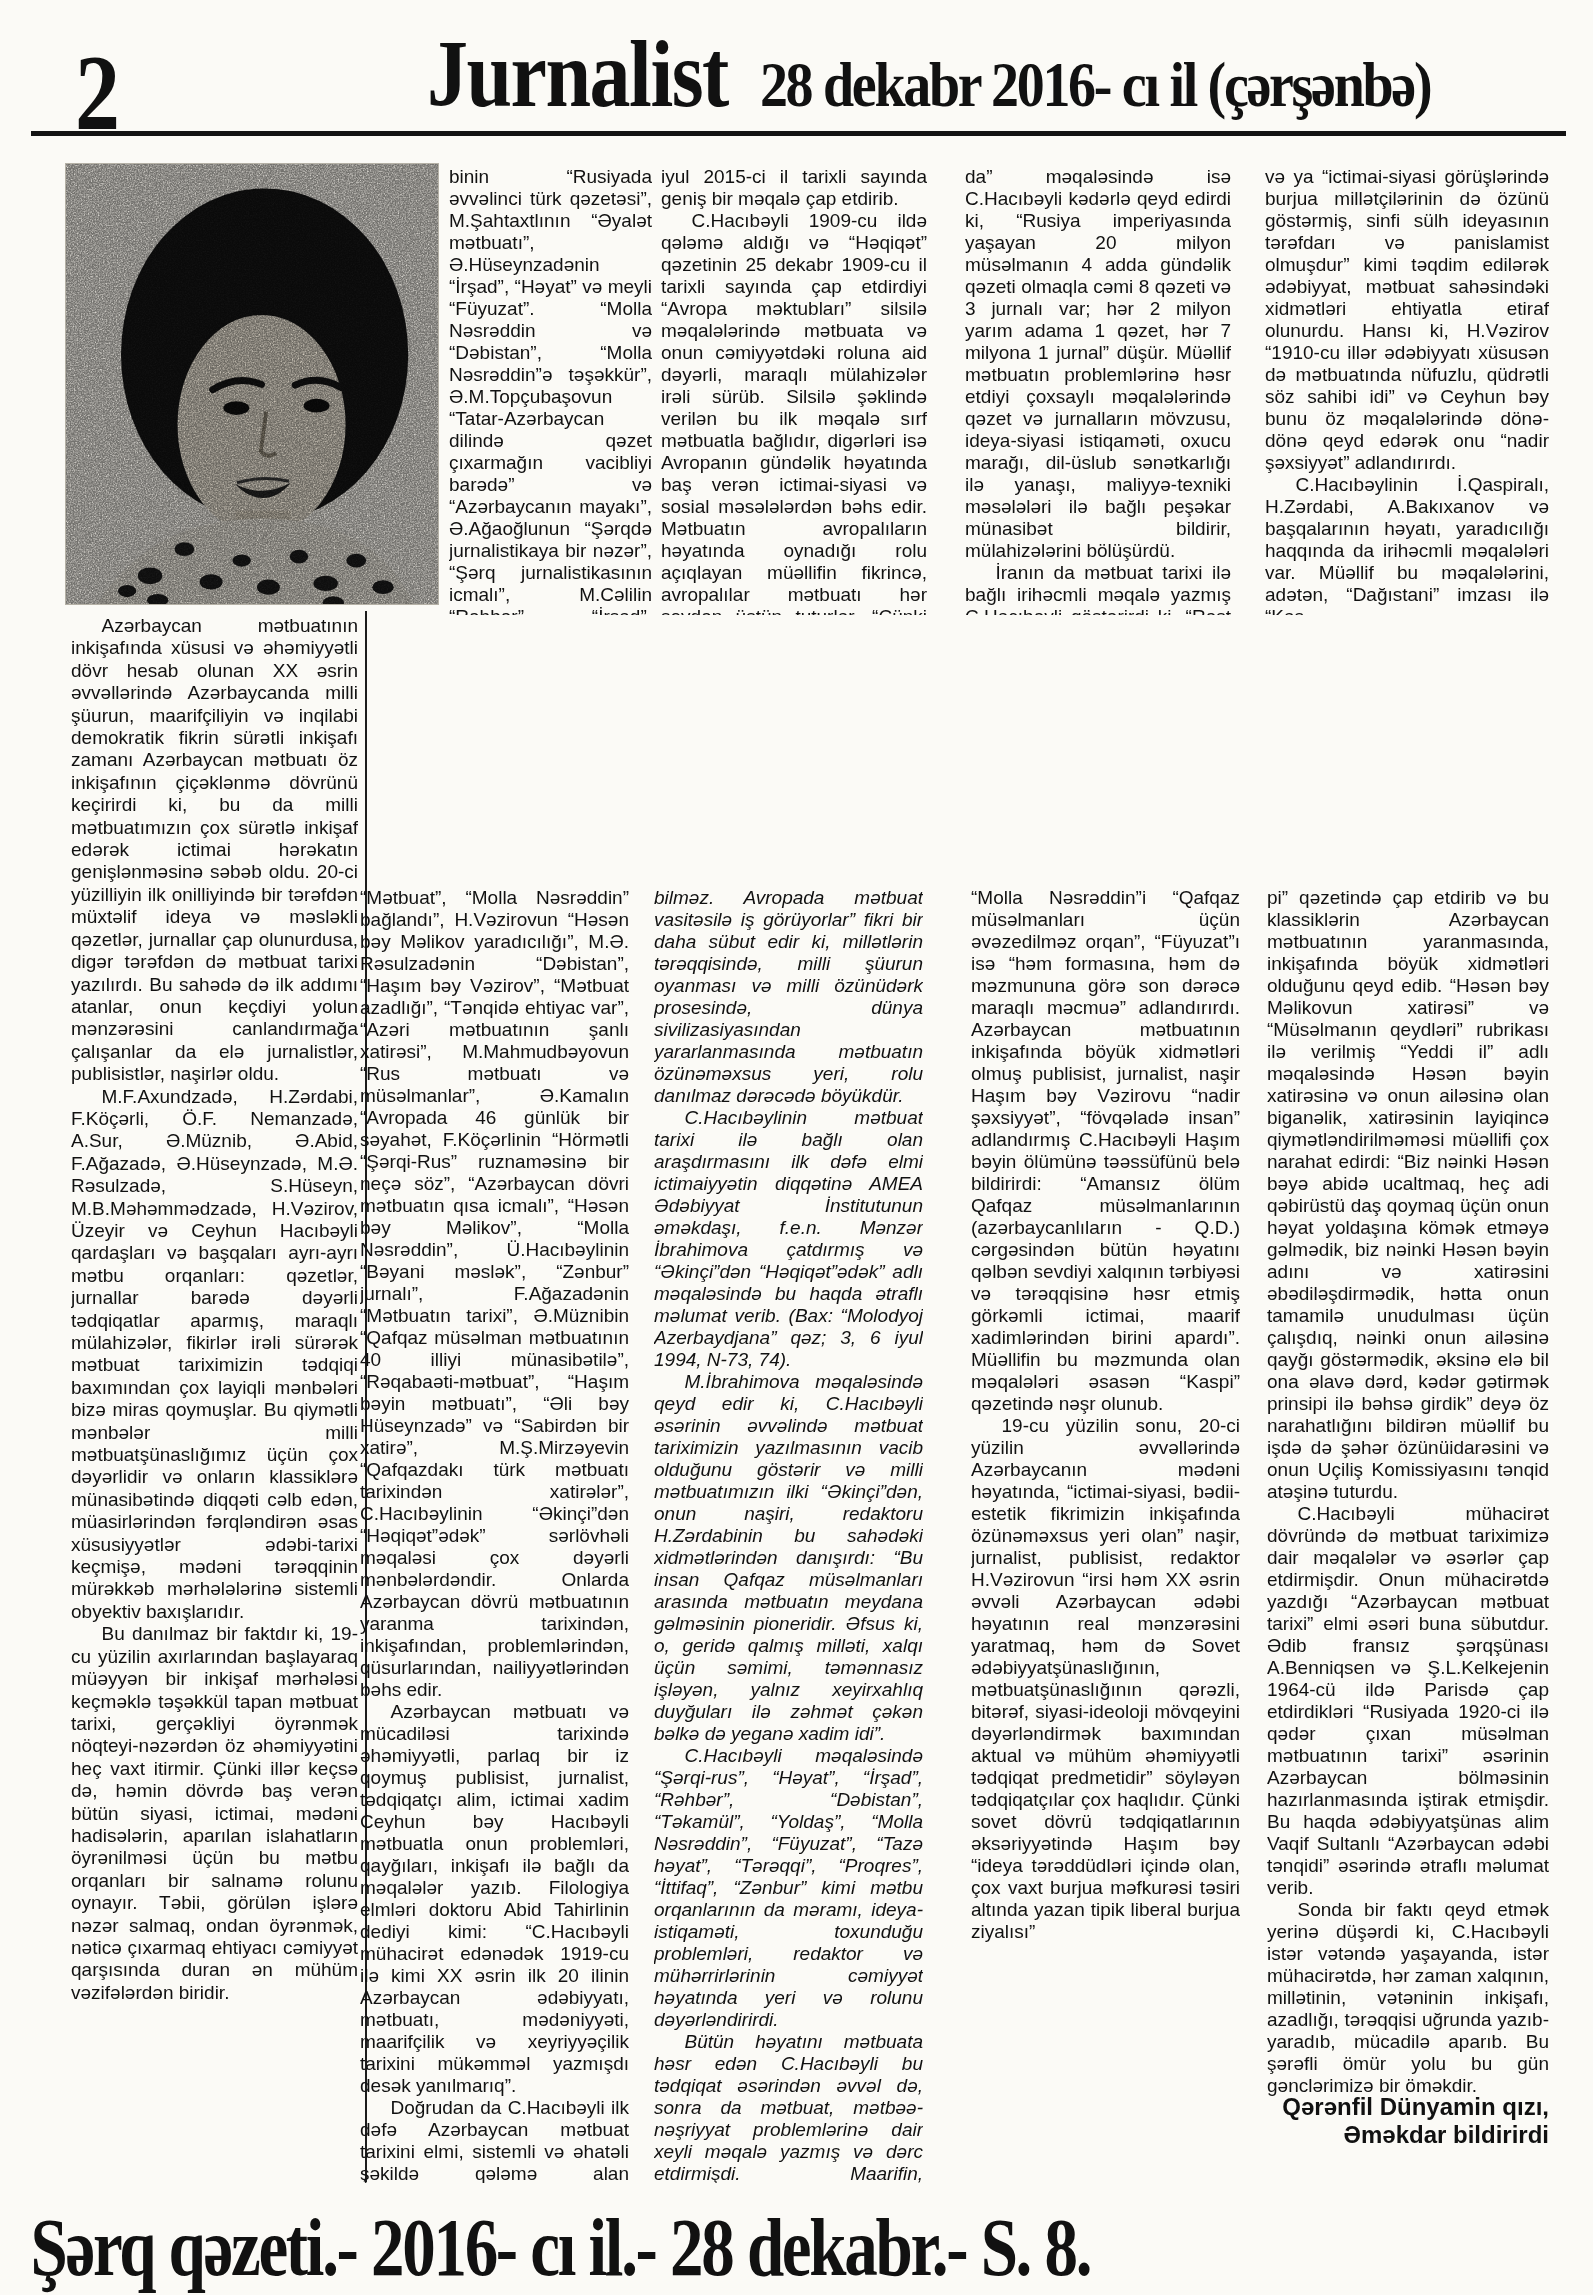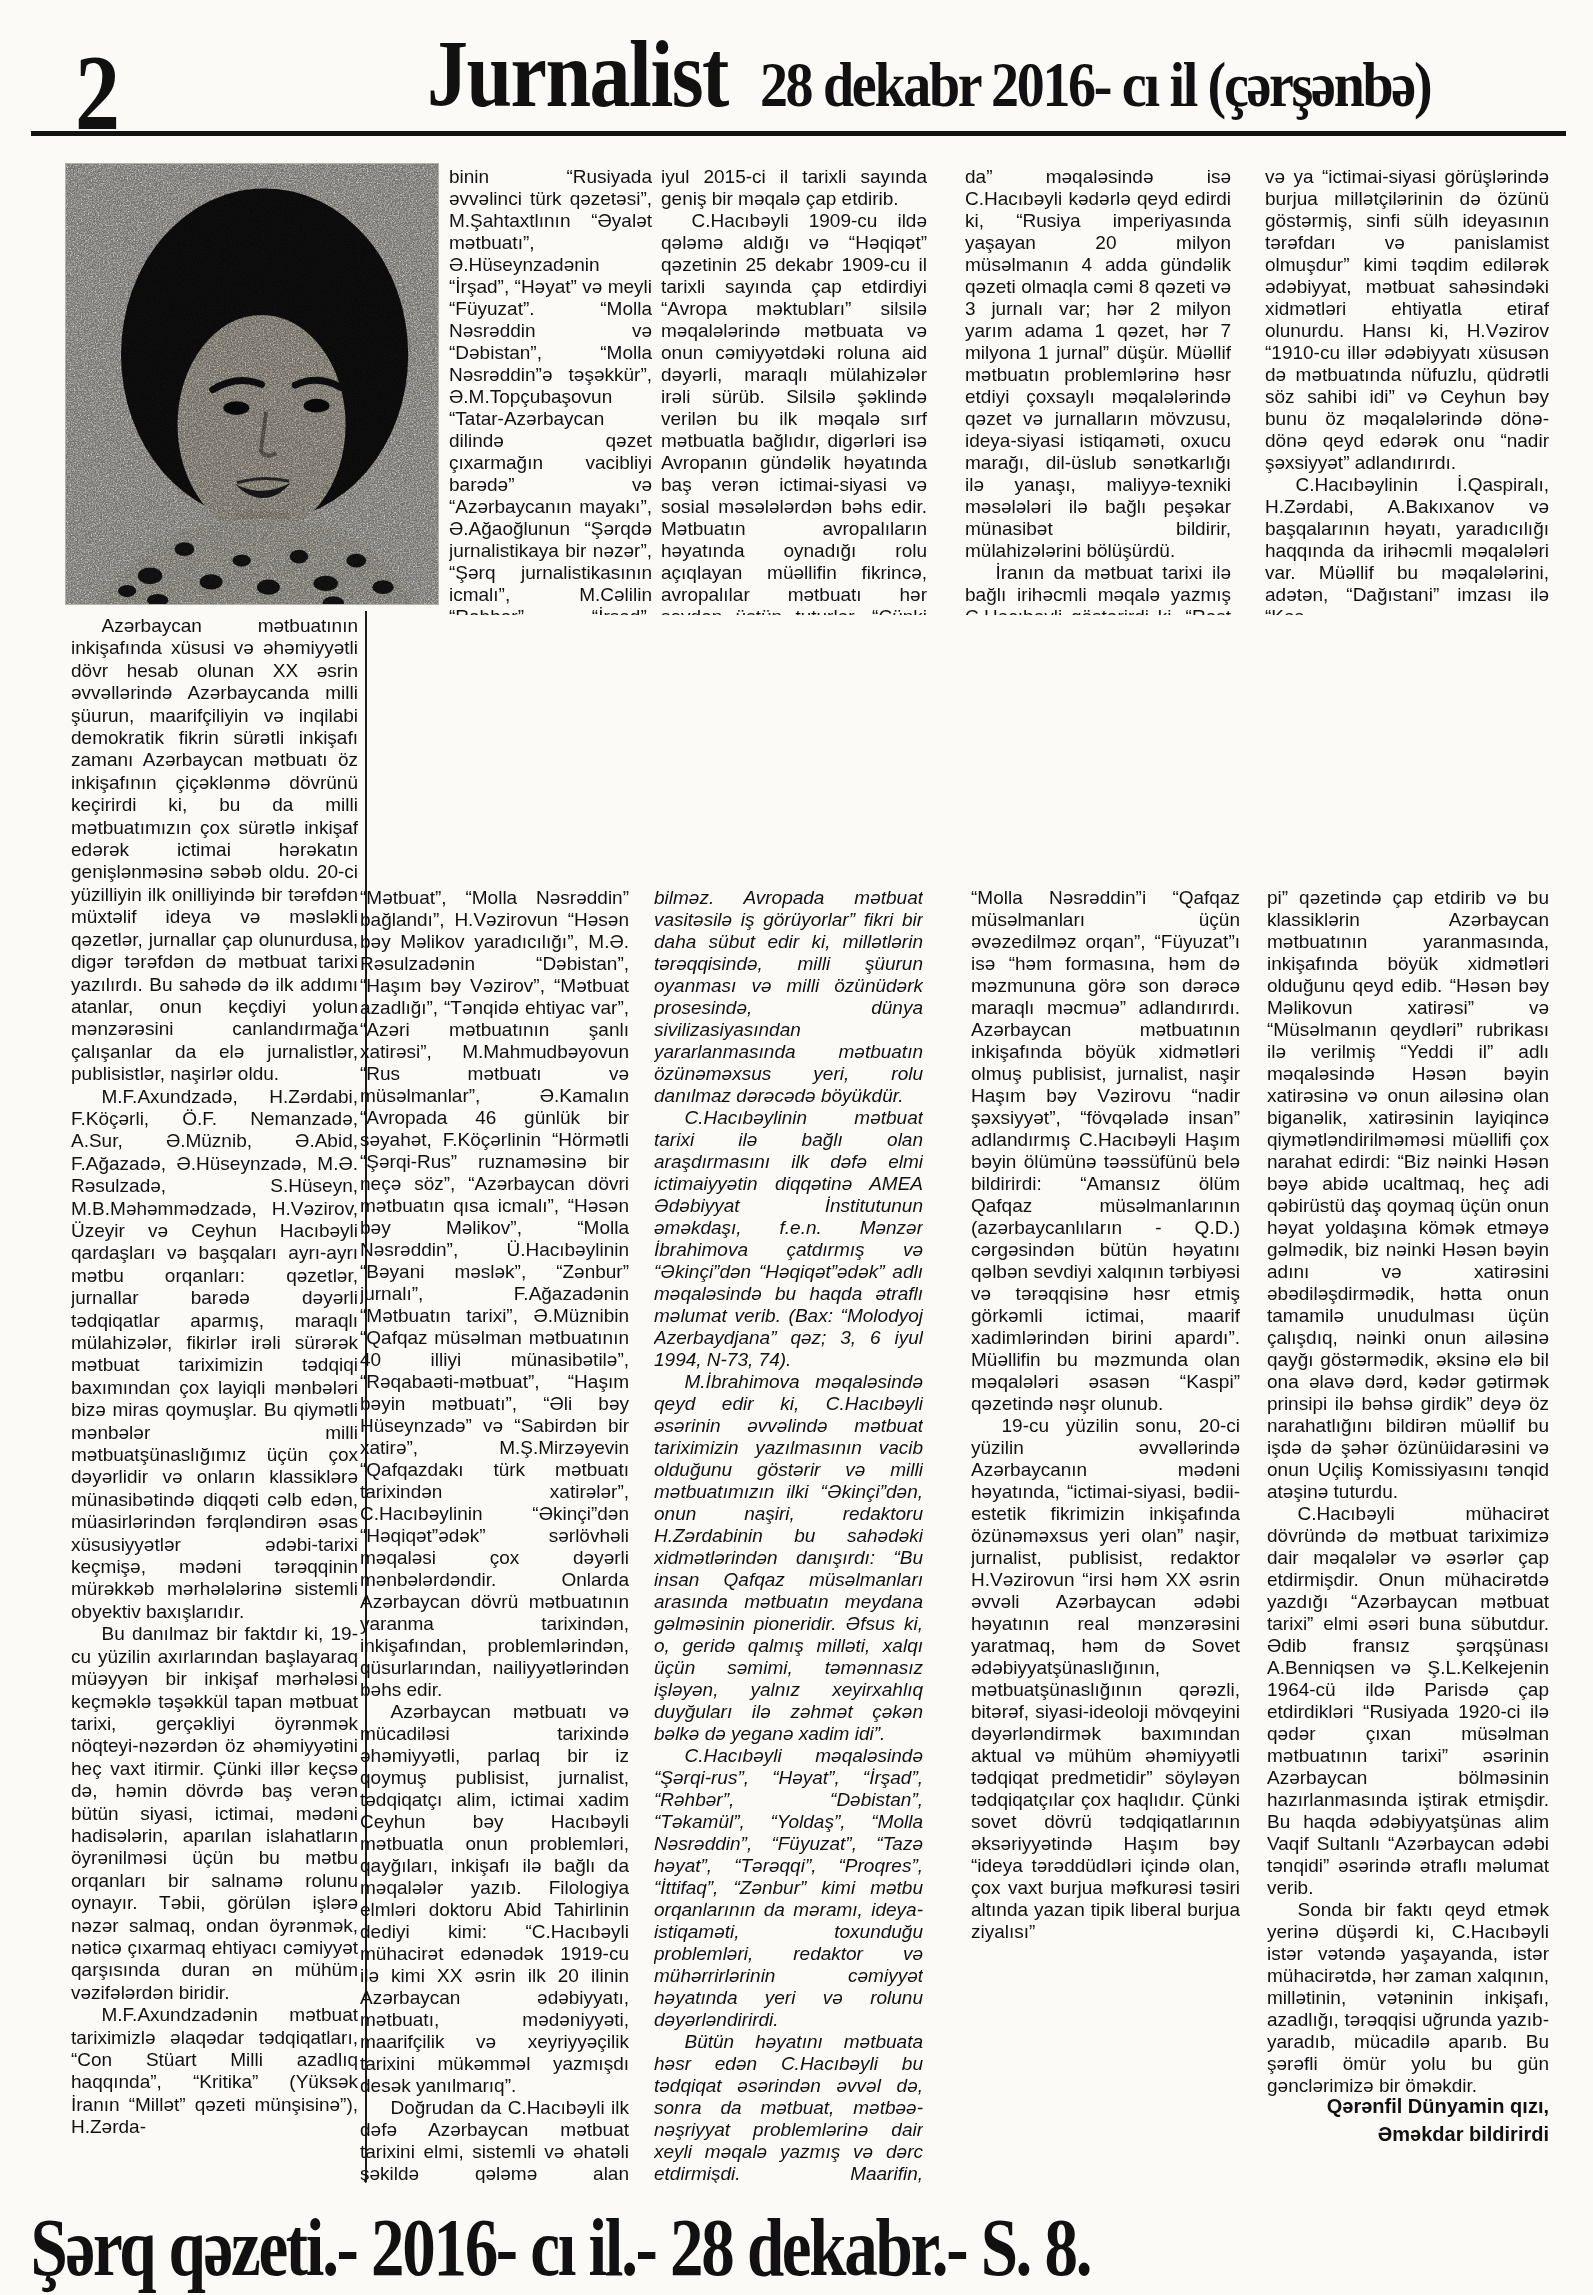--- a/index.html
+++ b/index.html
@@ -34,21 +34,21 @@
       transform:scaleY(1.3);transform-origin:center top;}
   .hl1{top:3.1px;}
   .hl2{top:165px;}
   
   .body1{left:360px;top:887px;width:269px;height:1296px;}
   .body2{left:654px;top:887px;width:269px;height:1296px;font-style:italic;}
   .body3{left:971px;top:887px;width:269px;height:1296px;}
   .body4{left:1267px;top:887px;width:282px;height:1296px;}
   
   .signature{position:absolute;left:1190px;top:2093px;width:359px;text-align:right;
-             font-weight:bold;font-size:20px;line-height:27.5px;}
+             font-weight:bold;font-size:24px;line-height:27.5px;}
   
   .footer{position:absolute;left:30.5px;top:2201px;font-family:"Liberation Serif",serif;
           font-weight:bold;font-size:67px;letter-spacing:-2.3px;transform:scaleY(1.22);
           transform-origin:left top;white-space:nowrap;}
 </style>
 </head>
 <body>
 
 <div id="page">
 
@@ -120,21 +120,20 @@
     </div>
   <div class="col top-d cont">
       <p>və ya “ictimai-siyasi görüşlərində burjua millətçilərinin də özünü göstərmiş, sinfi sülh ideyasının tərəfdarı və panislamist olmuşdur” kimi təqdim edilərək ədəbiyyat, mətbuat sahəsindəki xidmətləri ehtiyatla etiraf olunurdu. Hansı ki, H.Vəzirov “1910-cu illər ədəbiyyatı xüsusən də mətbuatında nüfuzlu, qüdrətli söz sahibi idi” və Ceyhun bəy bunu öz məqalələrində dönə-dönə qeyd edərək onu “nadir şəxsiyyət” adlandırırdı.</p>
       <p>C.Hacıbəylinin İ.Qaspiralı, H.Zərdabi, A.Bakıxanov və başqalarının həyatı, yaradıcılığı haqqında da irihəcmli məqalələri var. Müəllif bu məqalələrini, adətən, “Dağıstani” imzası ilə “Kas-</p>
     </div>
 
   <div class="col intro">
       <p>Azərbaycan mətbuatının inkişafında xüsusi və əhəmiyyətli dövr hesab olunan XX əsrin əvvəllərində Azərbaycanda milli şüurun, maarifçiliyin və inqilabi demokratik fikrin sürətli inkişafı zamanı Azərbaycan mətbuatı öz inkişafının çiçəklənmə dövrünü keçirirdi ki, bu da milli mətbuatımızın çox sürətlə inkişaf edərək ictimai hərəkatın genişlənməsinə səbəb oldu. 20-ci yüzilliyin ilk onilliyində bir tərəfdən müxtəlif ideya və məsləkli qəzetlər, jurnallar çap olunurdusa, digər tərəfdən də mətbuat tarixi yazılırdı. Bu sahədə də ilk addımı atanlar, onun keçdiyi yolun mənzərəsini canlandırmağa çalışanlar da elə jurnalistlər, publisistlər, naşirlər oldu.</p>
       <p>M.F.Axundzadə, H.Zərdabi, F.Köçərli, Ö.F. Nemanzadə, A.Sur, Ə.Müznib, Ə.Abid, F.Ağazadə, Ə.Hüseynzadə, M.Ə. Rəsulzadə, S.Hüseyn, M.B.Məhəmmədzadə, H.Vəzirov, Üzeyir və Ceyhun Hacıbəyli qardaşları və başqaları ayrı-ayrı mətbu orqanları: qəzetlər, jurnallar barədə dəyərli tədqiqatlar aparmış, maraqlı mülahizələr, fikirlər irəli sürərək mətbuat tariximizin tədqiqi baxımından çox layiqli mənbələri bizə miras qoymuşlar. Bu qiymətli mənbələr milli mətbuatşünaslığımız üçün çox dəyərlidir və onların klassiklərə münasibətində diqqəti cəlb edən, müasirlərindən fərqləndirən əsas xüsusiyyətlər ədəbi-tarixi keçmişə, mədəni tərəqqinin mürəkkəb mərhələlərinə sistemli obyektiv baxışlarıdır.</p>
       <p>Bu danılmaz bir faktdır ki, 19-cu yüzilin axırlarından başlayaraq müəyyən bir inkişaf mərhələsi keçməklə təşəkkül tapan mətbuat tarixi, gerçəkliyi öyrənmək nöqteyi-nəzərdən öz əhəmiyyətini heç vaxt itirmir. Çünki illər keçsə də, həmin dövrdə baş verən bütün siyasi, ictimai, mədəni hadisələrin, aparılan islahatların öyrənilməsi üçün bu mətbu orqanları bir salnamə rolunu oynayır. Təbii, görülən işlərə nəzər salmaq, ondan öyrənmək, nəticə çıxarmaq ehtiyacı cəmiyyət qarşısında duran ən mühüm vəzifələrdən biridir.</p>
-      <p>M.F.Axundzadənin mətbuat tariximizlə əlaqədar tədqiqatları, “Con Stüart Milli azadlıq haqqında”, “Kritika” (Yüksək İranın “Millət” qəzeti münşisinə”), H.Zərda-</p>
     </div>
   <div class="v-rule"></div>
 
 
   <div class="col body1 cont">
       <p>“Mətbuat”, “Molla Nəsrəddin” bağlandı”, H.Vəzirovun “Həsən bəy Məlikov yaradıcılığı”, M.Ə. Rəsulzadənin “Dəbistan”, “Haşım bəy Vəzirov”, “Mətbuat azadlığı”, “Tənqidə ehtiyac var”, “Azəri mətbuatının şanlı xatirəsi”, M.Mahmudbəyovun “Rus mətbuatı və müsəlmanlar”, Ə.Kamalın “Avropada 46 günlük bir səyahət, F.Köçərlinin “Hörmətli “Şərqi-Rus” ruznaməsinə bir neçə söz”, “Azərbaycan dövri mətbuatın qısa icmalı”, “Həsən bəy Məlikov”, “Molla Nəsrəddin”, Ü.Hacıbəylinin “Bəyani məslək”, “Zənbur” jurnalı”, F.Ağazadənin “Mətbuatın tarixi”, Ə.Müznibin “Qafqaz müsəlman mətbuatının 40 illiyi münasibətilə”, “Rəqabaəti-mətbuat”, “Haşım bəyin mətbuatı”, “Əli bəy Hüseynzadə” və “Sabirdən bir xatirə”, M.Ş.Mirzəyevin “Qafqazdakı türk mətbuatı tarixindən xatirələr”, C.Hacıbəylinin “Əkinçi”dən “Həqiqət”ədək” sərlövhəli məqaləsi çox dəyərli mənbələrdəndir. Onlarda Azərbaycan dövrü mətbuatının yaranma tarixindən, inkişafından, problemlərindən, qüsurlarından, nailiyyətlərindən bəhs edir.</p>
       <p>Azərbaycan mətbuatı və mücadiləsi tarixində əhəmiyyətli, parlaq bir iz qoymuş publisist, jurnalist, tədqiqatçı alim, ictimai xadim Ceyhun bəy Hacıbəyli mətbuatla onun problemləri, qayğıları, inkişafı ilə bağlı da məqalələr yazıb. Filologiya elmləri doktoru Abid Tahirlinin dediyi kimi: “C.Hacıbəyli mühacirət edənədək 1919-cu ilə kimi XX əsrin ilk 20 ilinin Azərbaycan ədəbiyyatı, mətbuatı, mədəniyyəti, maarifçilik və xeyriyyəçilik tarixini mükəmməl yazmışdı desək yanılmarıq”.</p>
       <p>Doğrudan da C.Hacıbəyli ilk dəfə Azərbaycan mətbuat tarixini elmi, sistemli və əhatəli şəkildə qələmə alan müəlliflərdən biri olub. “Firidun bəy Köçərli ədəbiyyat tariximizin, C.Hacıbəyli isə mətbuat tariximizin tədqiqinin bünövrəsini, təməlini qoymuşlar” söyləyən A.Tahirli bu haqda “Azərbaycan” qəzetinin 12</p>
     </div>
   <div class="col body2 cont">

